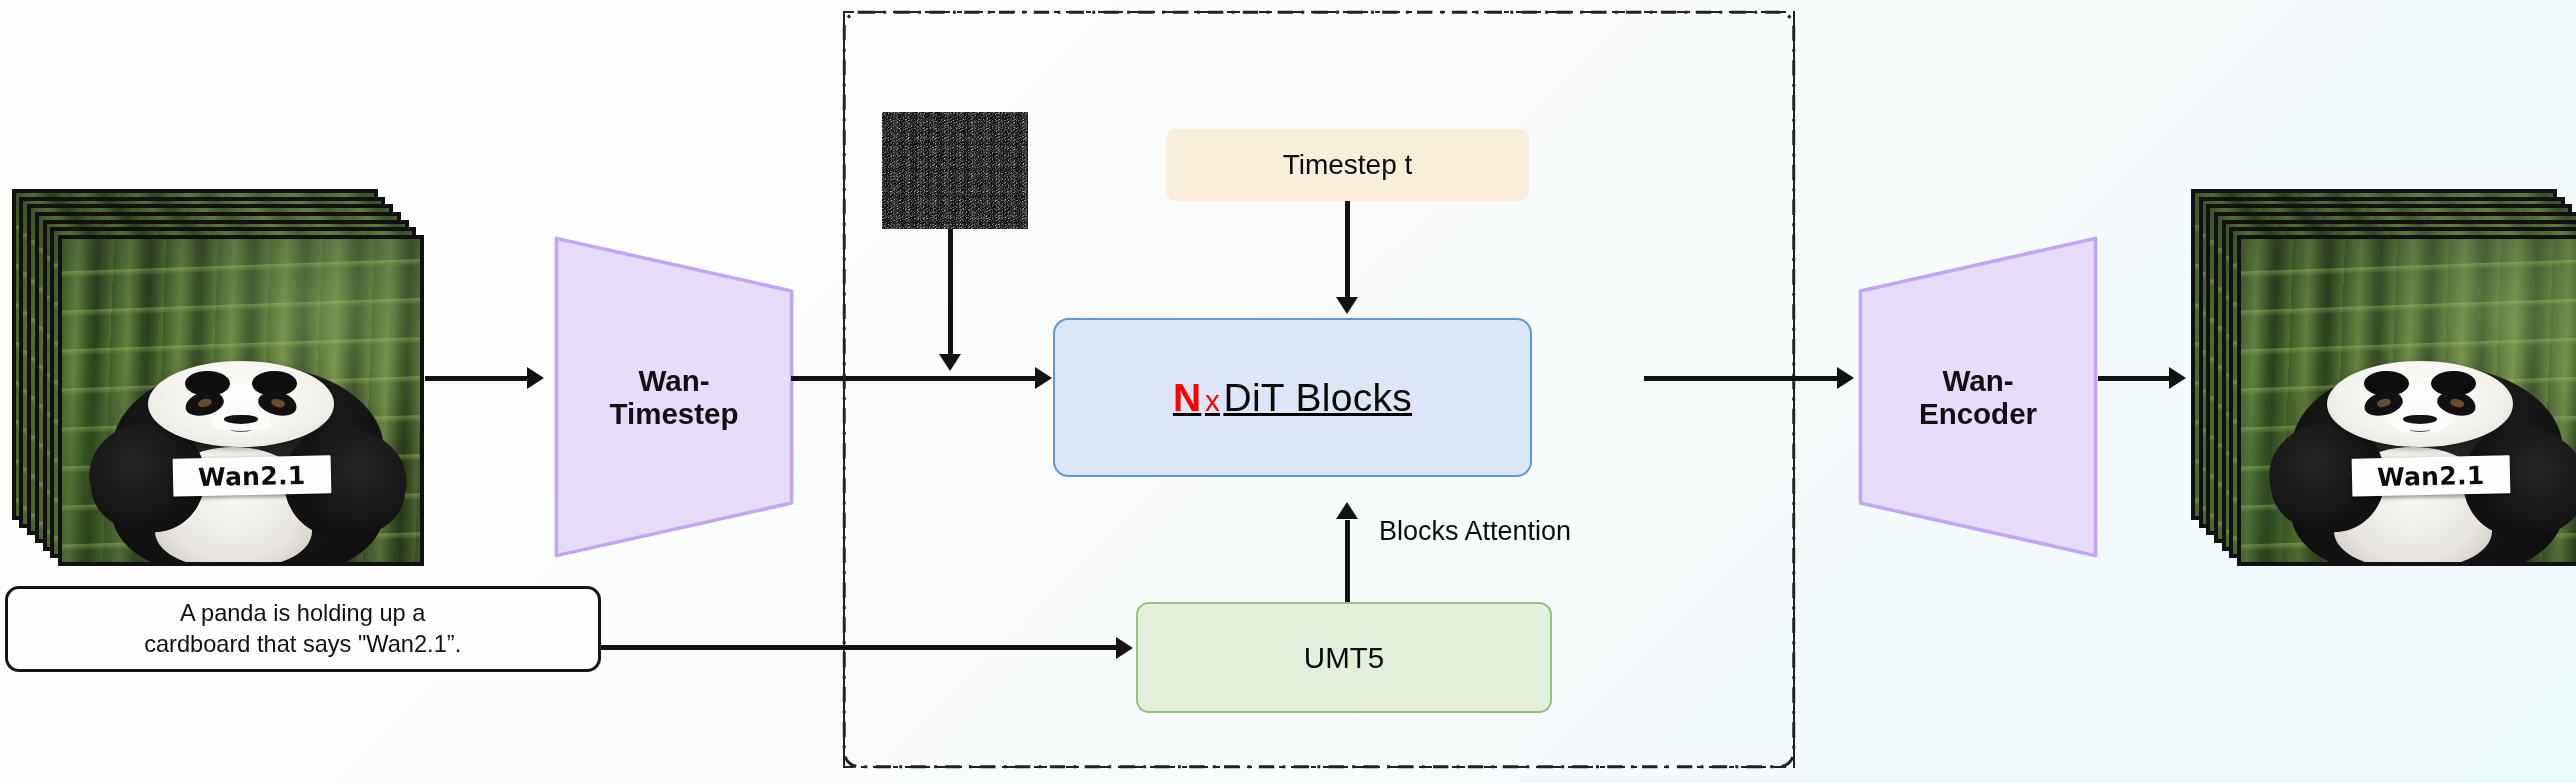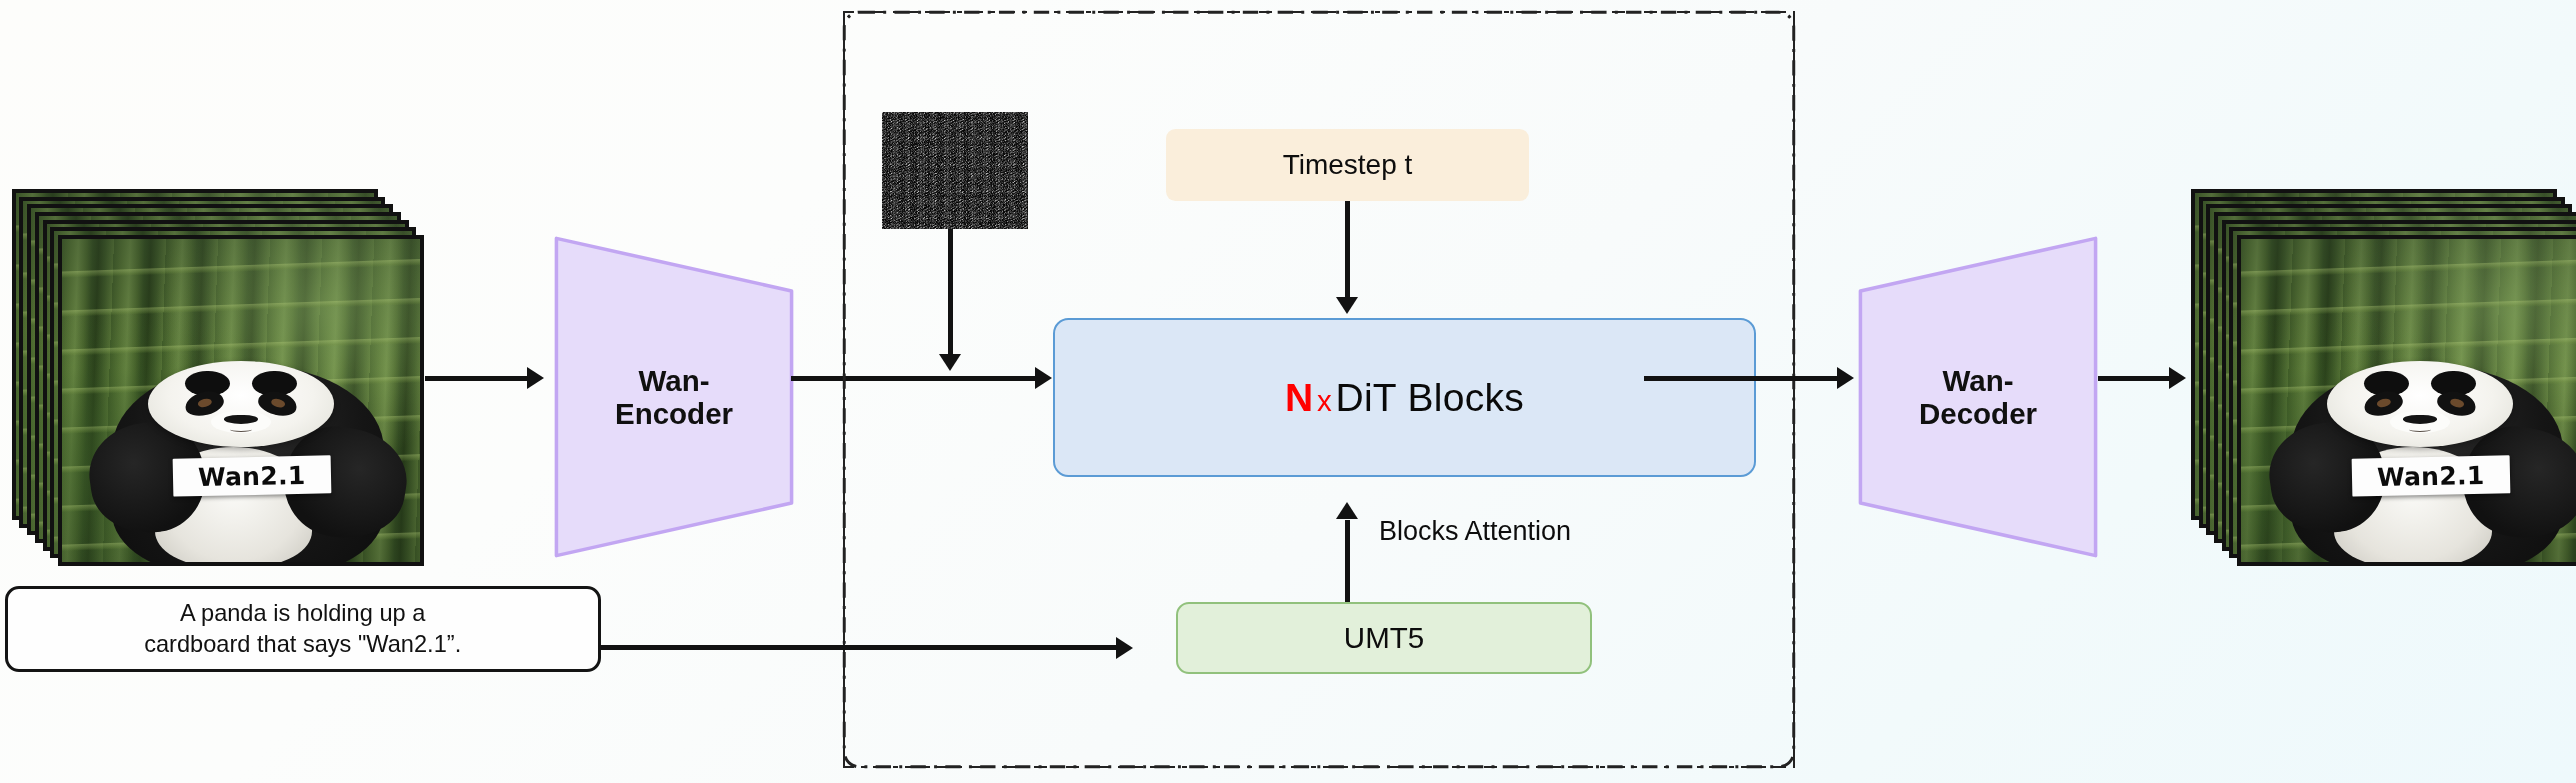--- a/index.html
+++ b/index.html
@@ -398,21 +398,21 @@
 
   <div class="arrow-line" style="left:425px; top:376px; width:102px; height:5.3px;"></div>
   <div class="arrow-head right" style="left:527px; top:367px;"></div>
 
   <div class="trapezoid" style="left:554px; top:236px; width:240px; height:322px;">
     <svg width="240" height="322" viewBox="0 0 406 545">
       <polygon points="4,4 402,93 402,452 4,541" fill="#e6dcfa" stroke="#c2a6f2" stroke-width="6" stroke-linejoin="round"></polygon>
     </svg>
     <div class="trap-label">
       <span>Wan-</span>
-      <span>Encoder</span>
+      <span>Timestep</span>
     </div>
   </div>
 
   <div class="arrow-line" style="left:791px; top:376px; width:244px; height:5.3px;"></div>
   <div class="arrow-head right" style="left:1035px; top:367px;"></div>
 
   <div class="diffusion-region" style="left:843px; top:10.6px; width:952px; height:757px;
               border-style: dashed; border-width:2.4px;
               border-image: repeating-linear-gradient(90deg,#222 0 13px, transparent 13px 20px, #222 20px 25px, transparent 25px 32px) 4;"></div>
 
@@ -426,52 +426,52 @@
   <div class="arrow-line" style="left:948px; top:229px; width:5.3px; height:127px;"></div>
   <div class="arrow-head down" style="left:939px; top:354px;"></div>
 
   <div class="rbox timestep-box" style="left:1166px; top:129px; width:363px; height:72px;">
     <span>Timestep t</span>
   </div>
 
   <div class="arrow-line" style="left:1345px; top:201px; width:5.3px; height:97px;"></div>
   <div class="arrow-head down" style="left:1336px; top:297px;"></div>
 
-  <div class="rbox dit-box" style="left:1053px; top:318px; width:703px; height:159px;">
+  <div class="rbox dit-box" style="left:1053px; top:318px; width:479px; height:159px;text-decoration:underline;">
     <span class="dit-text">
       <span class="dit-n">N</span><span class="dit-x">x</span><span>DiT Blocks</span>
     </span>
   </div>
 
   <div class="arrow-line" style="left:1345px; top:520px; width:5.3px; height:83px;"></div>
   <div class="arrow-head up" style="left:1336px; top:502px;"></div>
   <div class="edge-label" style="left:1379px; top:516px;">Blocks Attention</div>
 
-  <div class="rbox umt5-box" style="left:1176px; top:602px; width:416px; height:72px;">
+  <div class="rbox umt5-box" style="left:1136px; top:602px; width:416px; height:111px;">
     <span>UMT5</span>
   </div>
 
   <div class="rbox prompt-box" style="left:4.7px; top:586px; width:596px; height:86px; flex-direction:column;">
     <span>A panda is holding up a</span>
     <span>cardboard that says "Wan2.1”.</span>
   </div>
 
   <div class="arrow-line" style="left:601px; top:645px; width:515px; height:5.3px;"></div>
   <div class="arrow-head right" style="left:1116px; top:637px;"></div>
 
   <div class="arrow-line" style="left:1644px; top:376px; width:193px; height:5.3px;"></div>
   <div class="arrow-head right" style="left:1837px; top:367px;"></div>
 
   <div class="trapezoid" style="left:1858px; top:236px; width:240px; height:322px;">
     <svg width="240" height="322" viewBox="0 0 406 545">
       <polygon points="4,93 402,4 402,541 4,452" fill="#e6dcfa" stroke="#c2a6f2" stroke-width="6" stroke-linejoin="round"></polygon>
     </svg>
     <div class="trap-label">
       <span>Wan-</span>
-      <span>Decoder</span>
+      <span>Encoder</span>
     </div>
   </div>
 
   <div class="arrow-line" style="left:2098px; top:376px; width:71px; height:5.3px;"></div>
   <div class="arrow-head right" style="left:2169px; top:367px;"></div>
 
   <div class="frame-stack" style="left:2191px; top:189px; width:413px; height:378px;">
     <div class="frame" style="left:0px;   top:0px;   width:366px; height:331px;">
       <div class="frame-img">
           <div class="bamboo"></div>

